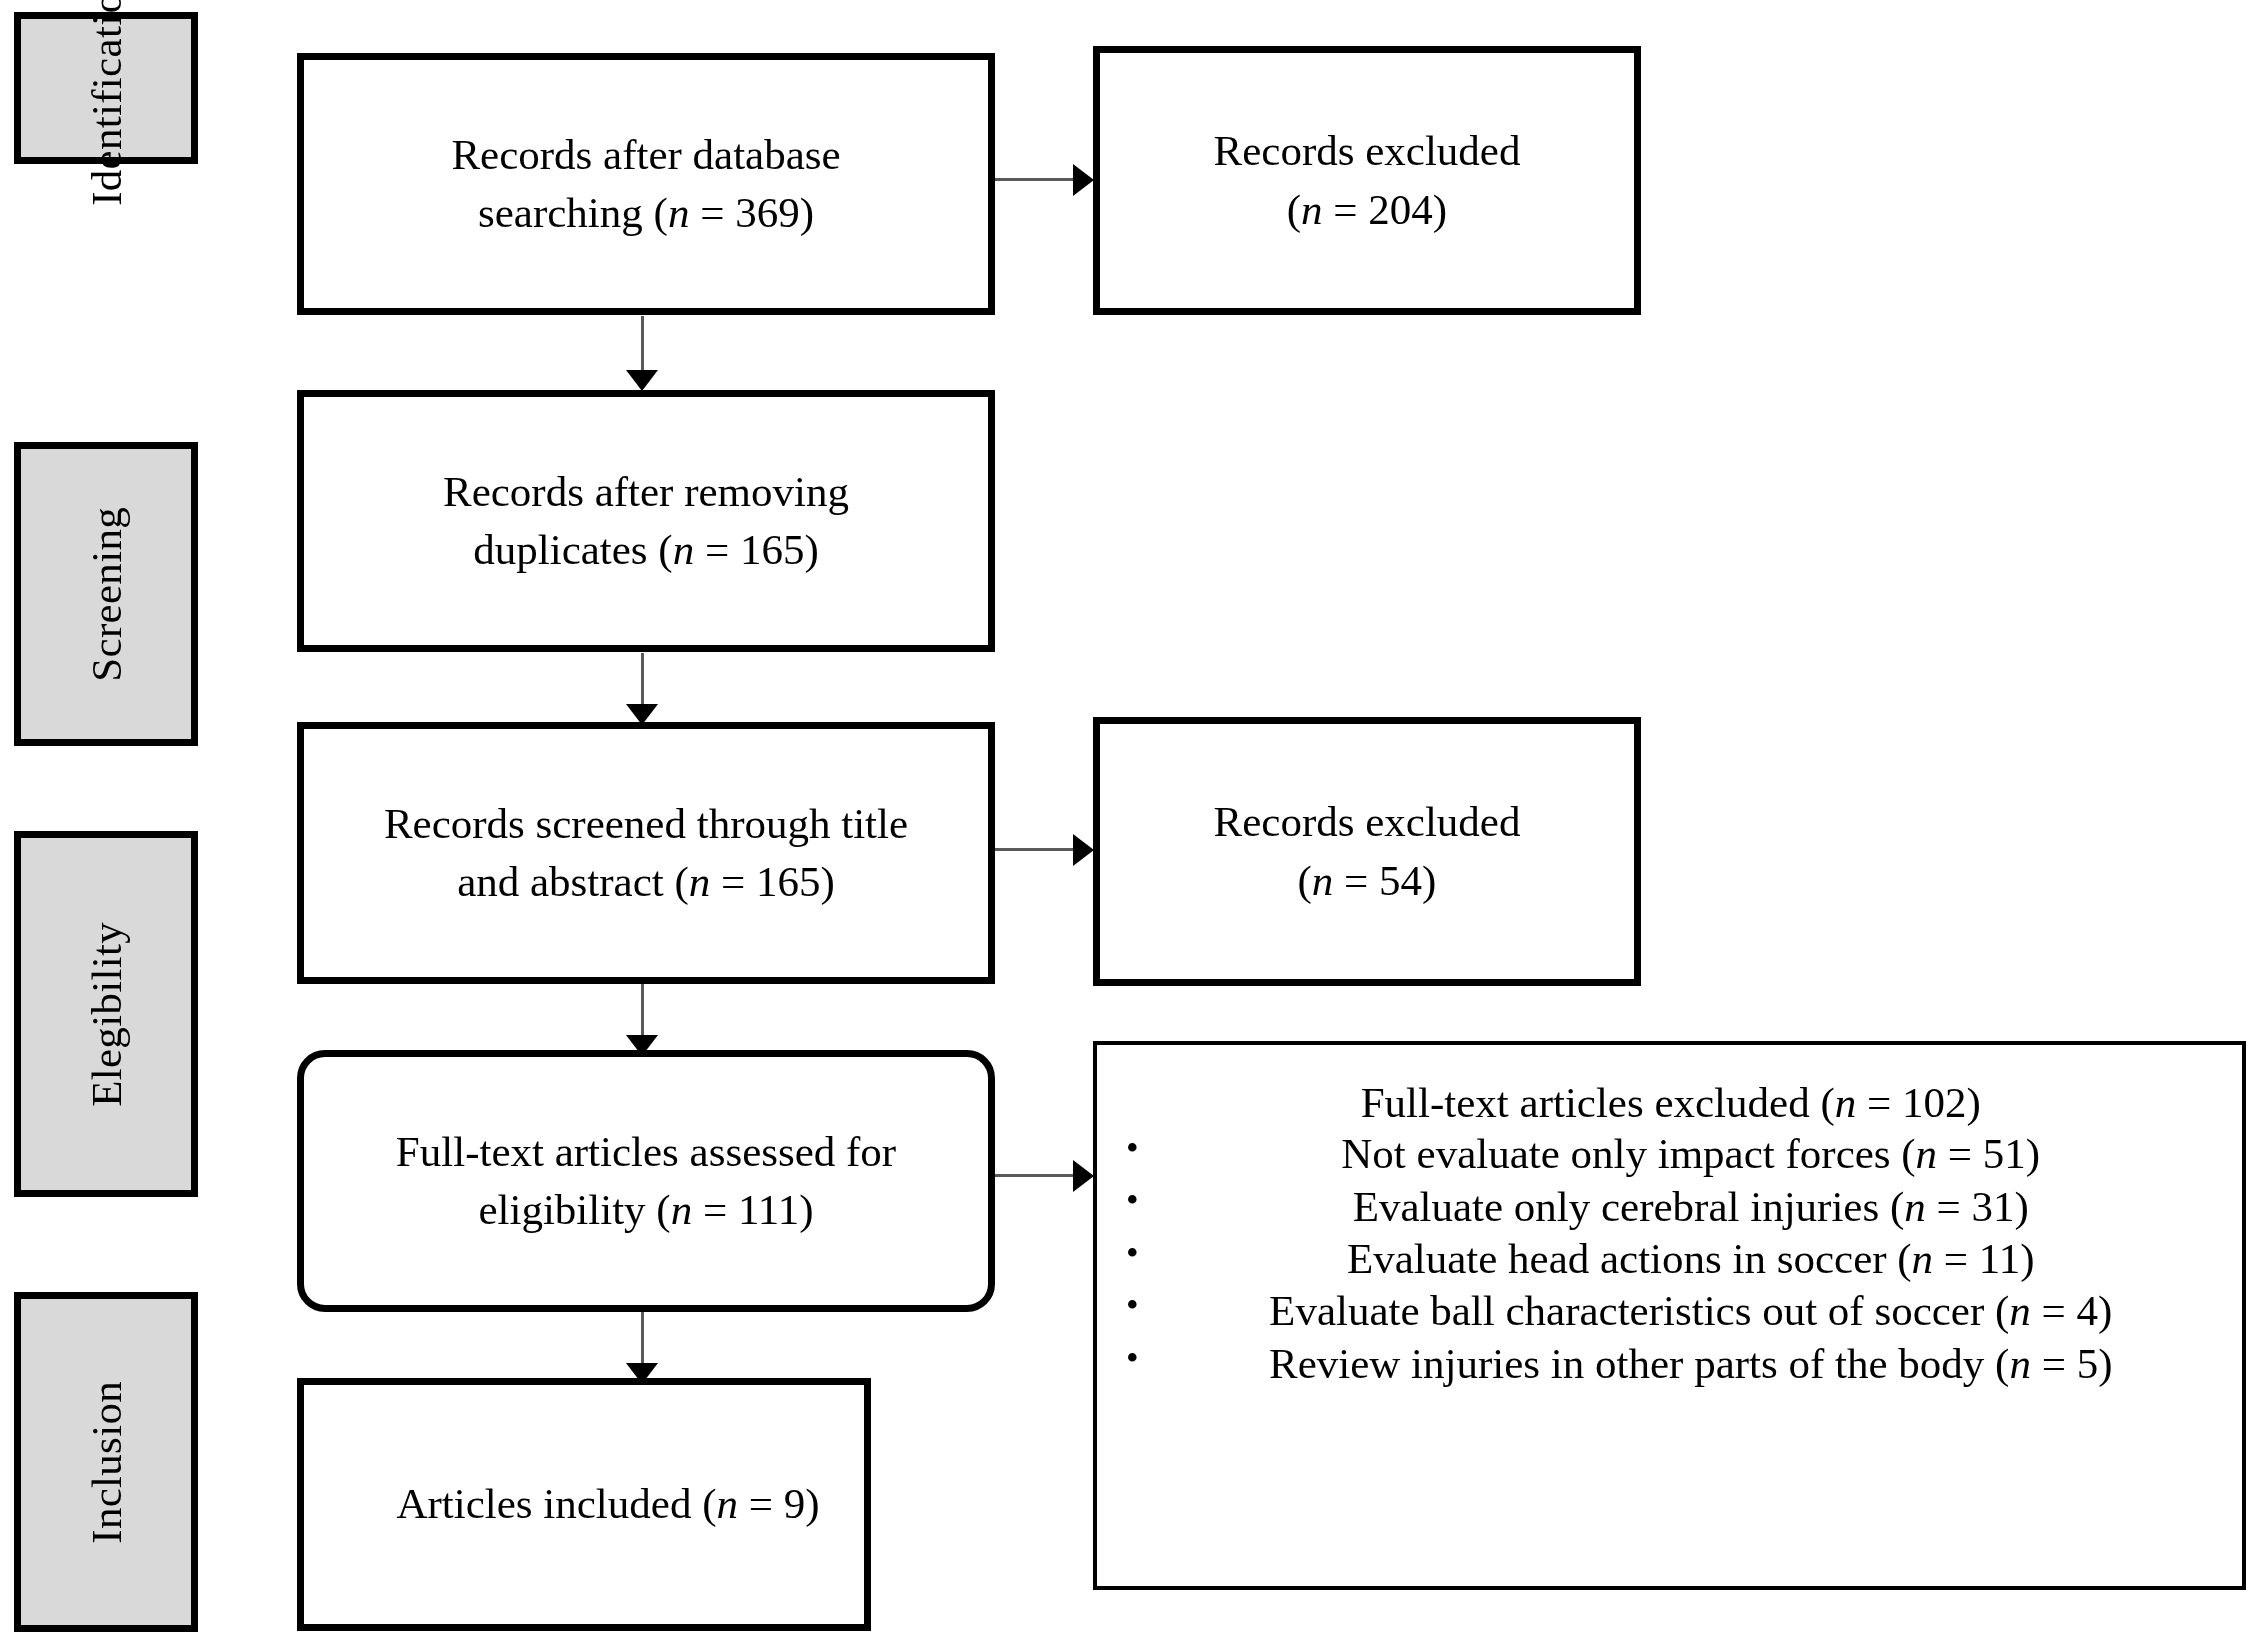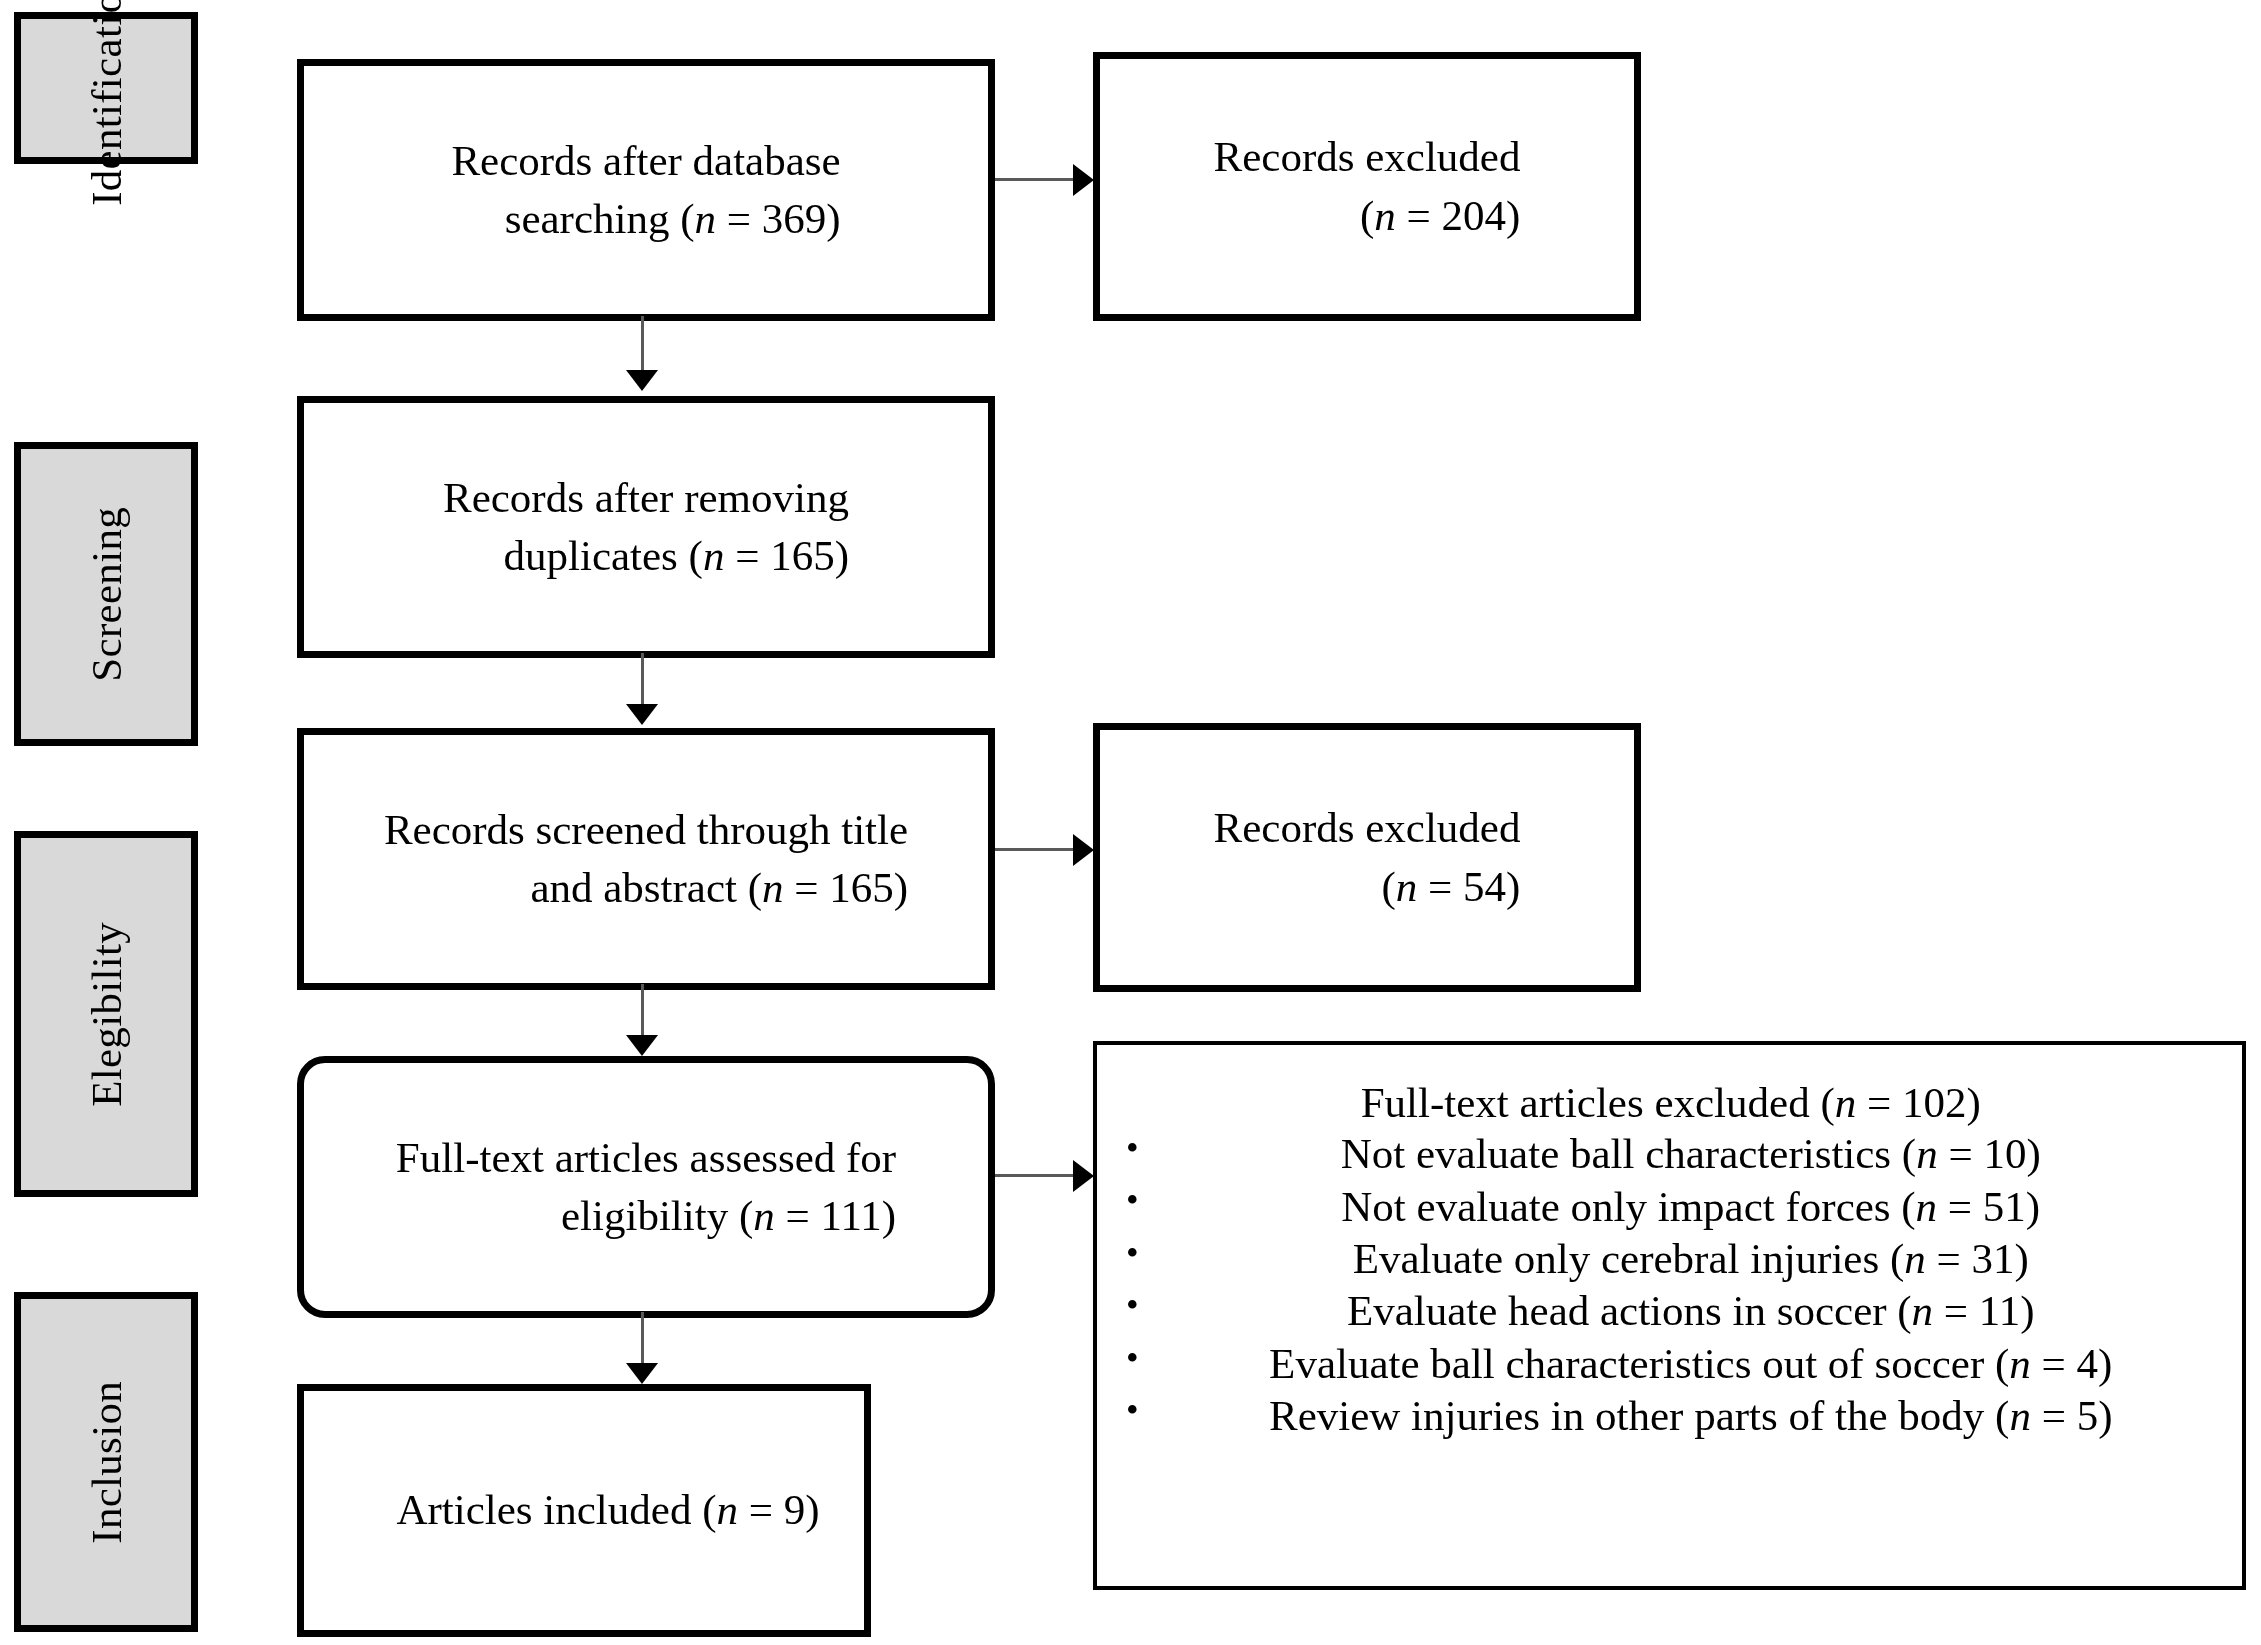--- a/index.html
+++ b/index.html
@@ -40,22 +40,21 @@
 
   
   .flow-box {
     position: absolute;
     background: #ffffff;
     border: 7px solid #000000;
     box-sizing: border-box;
     display: flex;
     align-items: center;
     justify-content: center;
-    text-align: right;
-    margin-top: 6px;
+    text-align: center;
   }
   .flow-text {
     font-size: 43px;
     line-height: 1.35;
     padding: 0 18px;
   }
   .flow-text i {
     font-style: italic;
   }
 
@@ -205,21 +204,20 @@
 
   <div class="h-line" style="left:995px; top:1174px; width:81px;"></div>
   <div class="h-head" style="left:1073px; top:1160px;"></div>
 
   <div class="panel-box" style="left:1093px; top:1041px; width:1153px; height:549px;">
     <div class="panel-inner">
       <div class="panel-head">
         <span>Full-text articles excluded (</span><i>n</i><span> = 102)</span>
       </div>
       <ul class="panel-list">
-        <li><span>Not evaluate ball characteristics (</span><i>n</i><span> = 10)</span></li>
         <li><span>Not evaluate only impact forces (</span><i>n</i><span> = 51)</span></li>
         <li><span>Evaluate only cerebral injuries (</span><i>n</i><span> = 31)</span></li>
         <li><span>Evaluate head actions in soccer (</span><i>n</i><span> = 11)</span></li>
         <li><span>Evaluate ball characteristics out of soccer (</span><i>n</i><span> = 4)</span></li>
         <li><span>Review injuries in other parts of the body (</span><i>n</i><span> = 5)</span></li>
       </ul>
     </div>
   </div>
 
   <div class="v-line" style="left:641px; top:1312px; height:54px;"></div>

